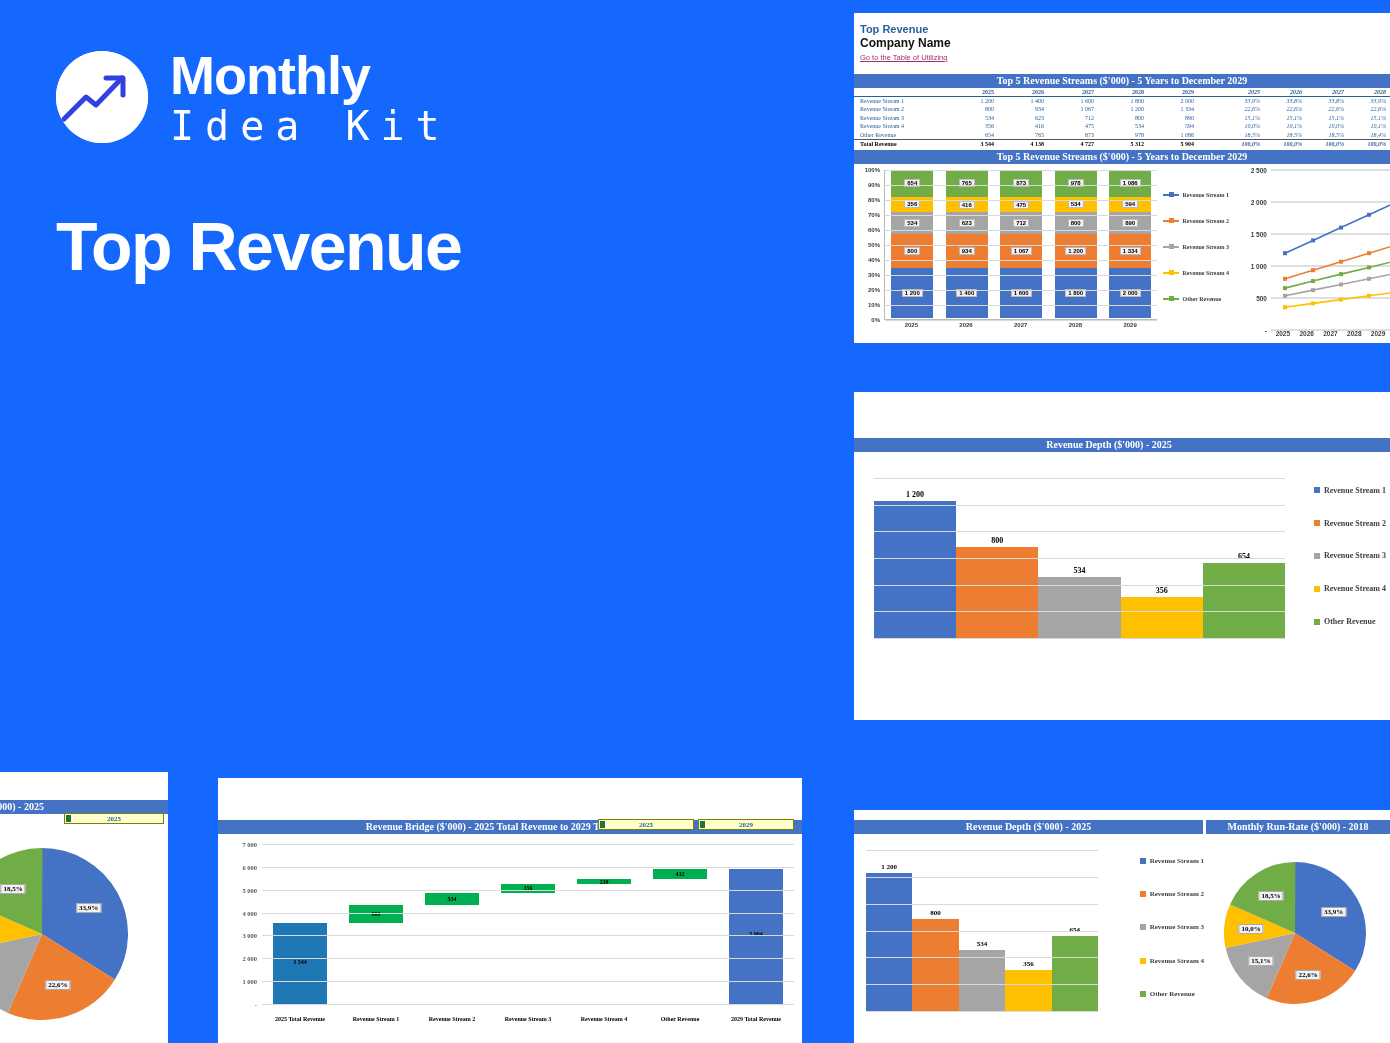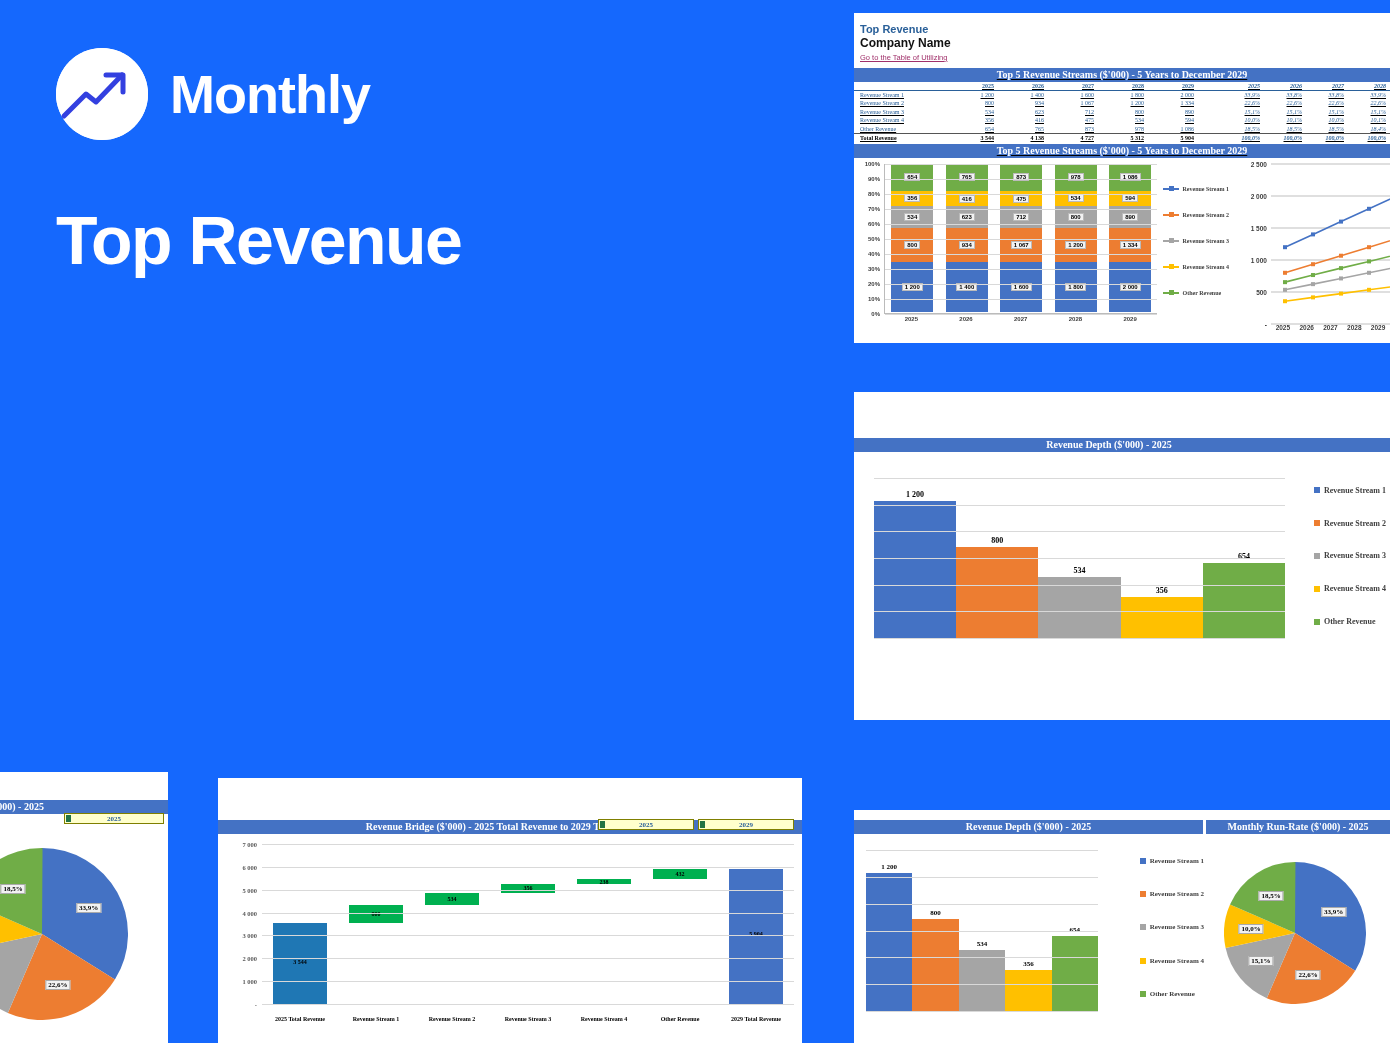--- a/index.html
+++ b/index.html
@@ -47,21 +47,21 @@
 
   
   #panelA { left: 854px; top: 13px; width: 536px; height: 330px; }
   .sheet-head { padding: 10px 0 0 6px; }
   .sheet-head .t1 { color:#2a6099; font-weight:bold; font-size:11px; }
   .sheet-head .t2 { color:#111; font-weight:bold; font-size:12px; margin-top:1px;}
   .sheet-head .t3 {
     color:#a0306a; font-size:7.5px; text-decoration:underline;
     margin-top:3px; cursor:pointer;
   }
-  .tbl-wrap { margin-top: 6px; text-decoration: underline; }
+  .tbl-wrap { margin-top: 12px; }
   table.fin { width: 100%; border-collapse: collapse; font-size: 6px;
               font-family: "Liberation Serif", serif; color:#2a6099; }
   table.fin td { padding: 0 4px; height: 8.5px; white-space: nowrap; }
   table.fin td.lbl { text-align: left; padding-left: 6px; }
   table.fin td.num { text-align: right; width: 50px; }
   table.fin td.gap { width: 24px; }
   table.fin td.pct { text-align: right; width: 42px; font-style: italic; }
   table.fin tr.hdr td { font-weight: bold; border-bottom: 1px solid #2a6099; padding-bottom:1px;}
   table.fin tr.tot td { font-weight: bold; border-top: 1px solid #555; color:#000; font-style:normal;}
   table.fin tr.tot td.pct { color:#2a6099; font-style: italic;}
@@ -171,20 +171,21 @@
   <div class="logo-row">
     <div class="logo-circle">
       <svg width="92" height="92" viewBox="0 0 92 92">
         <circle cx="46" cy="46" r="46" fill="#ffffff"></circle>
         <path d="M8 68 L30 46 L40 54 L66 27" stroke="#3340E0" stroke-width="5" fill="none" stroke-linecap="round" stroke-linejoin="round"></path>
         <path d="M50 27 L67 27 L67 44" stroke="#3340E0" stroke-width="5" fill="none" stroke-linecap="round" stroke-linejoin="round"></path>
       </svg>
     </div>
     <div class="brand">
       <span class="brand-1">Monthly</span>
+      <span class="brand-2">Idea Kit</span>
     </div>
   </div>
   <div class="hero-title">Top Revenue</div>
 </div>
 
 <div class="panel" id="panelA">
   <div class="sheet-head">
     <div class="t1">Top Revenue</div>
     <div class="t2">Company Name</div>
     <div class="t3">Go to the Table of Utilizing</div>
@@ -652,21 +653,21 @@
         <div>Revenue Stream 4</div>
         <div>Other Revenue</div>
         <div>2029 Total Revenue</div>
       </div>
   </div>
 </div>
 
 <div class="panel" id="panelE">
   <div class="e-titles">
     <div class="xl-title" style="width:349px">Revenue Depth ($'000) - 2025</div>
-    <div class="xl-title" style="flex:1">Monthly Run-Rate ($'000) - 2025</div>
+    <div class="xl-title" style="flex:1">Monthly Run-Rate ($'000) - 2018</div>
   </div>
   <div class="e-body">
     <div class="e-left">
       <div class="dc-plot" style="left:12px;right:108px;top:16px;bottom:18px" id="dcE">
         <div class="dc-bars" id="dcbarsE">
             <div class="dc-bar" style="height: 85.7143%;">
               <div class="fill" style="height:100%;background:#4472C4"></div>
               <div class="val" style="top:-10px;font-size:7px">1 200</div>
             </div>
             <div class="dc-bar" style="height: 57.1429%;">

